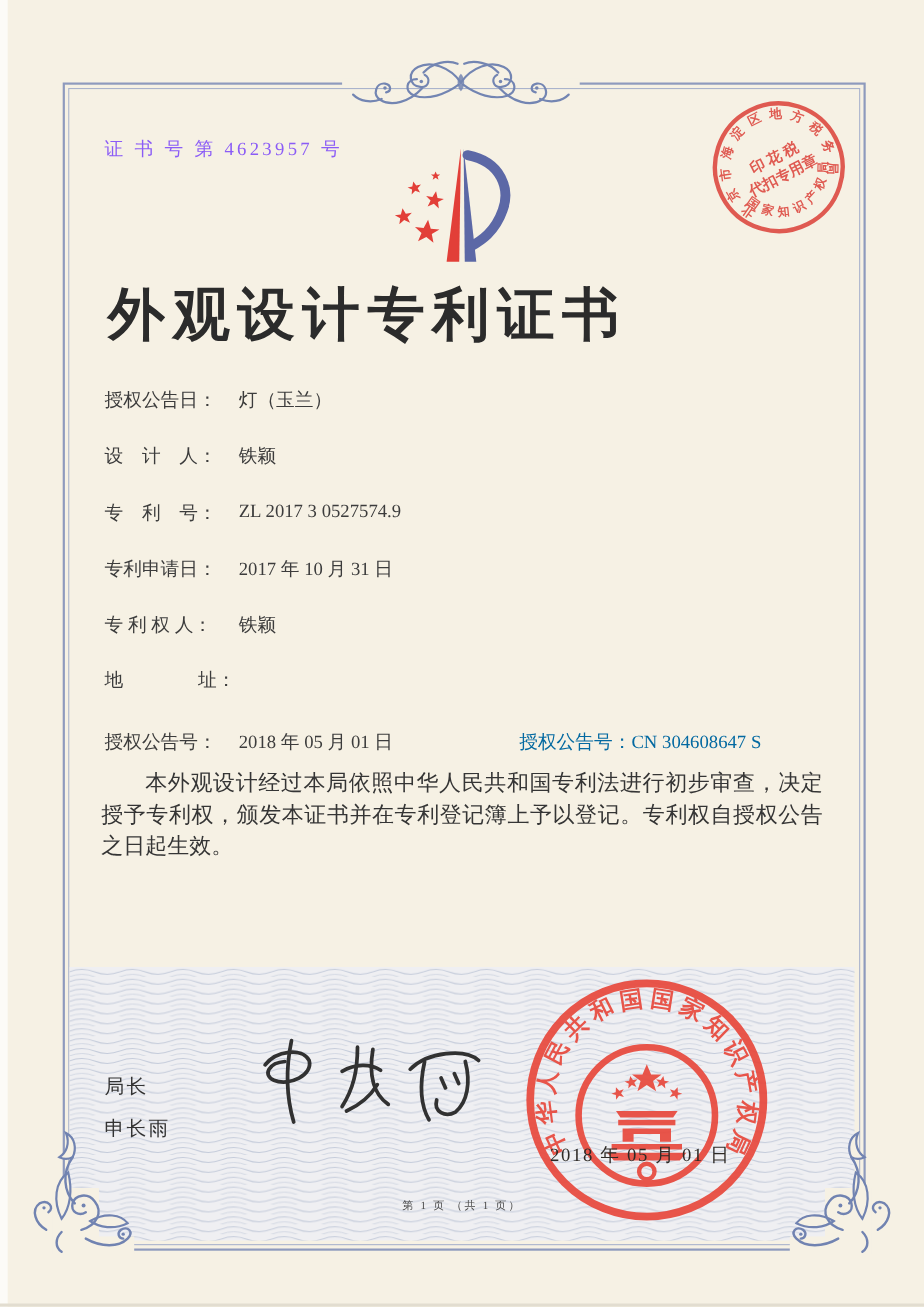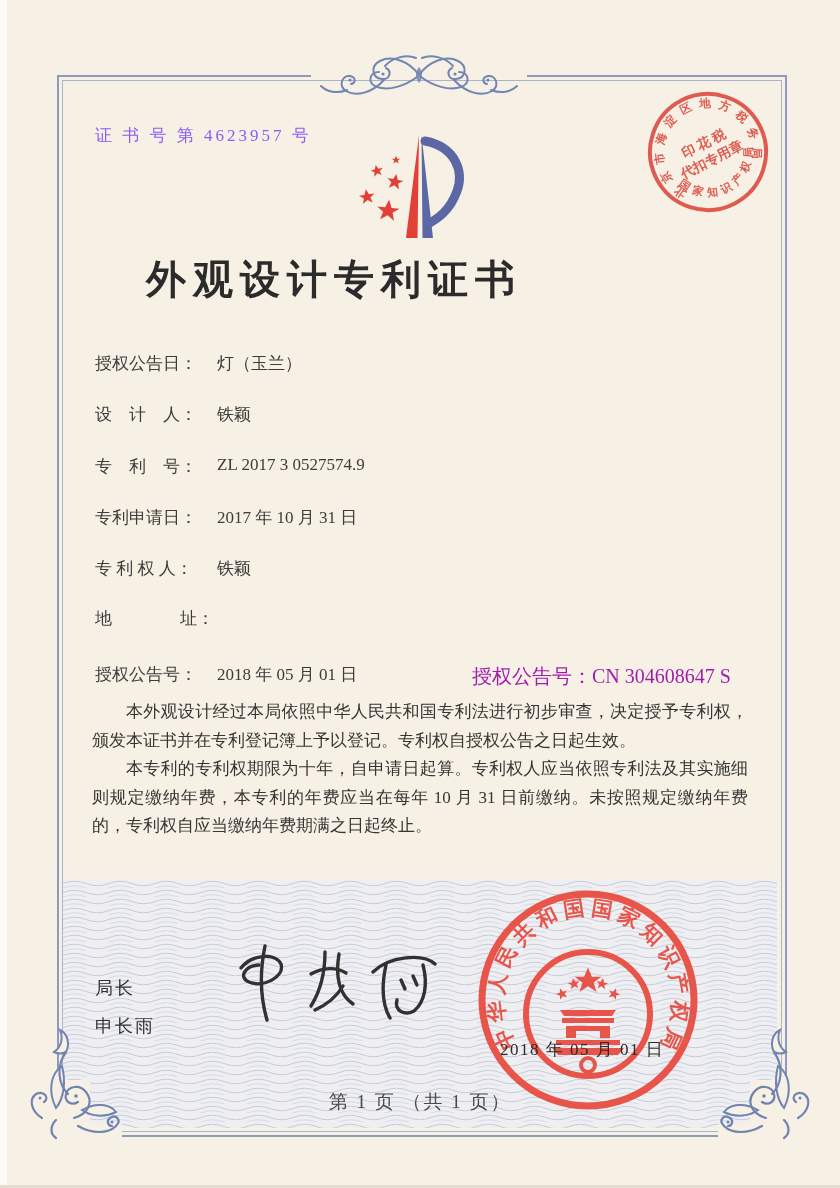--- a/index.html
+++ b/index.html
@@ -22,43 +22,43 @@
   .orn-top{left:289px;top:44px;width:260px;height:64px;}
   .orn-corner{width:120px;height:130px;top:1022px;}
   .orn-left{left:12px;}
   .orn-right{left:708px;transform:scaleX(-1);}
 
   .cert-no{position:absolute;left:95px;top:124px;font-size:17px;letter-spacing:3px;color:#8b5cf6;}
 
   .logo{position:absolute;left:310px;top:130px;width:220px;height:118px;}
 
   .title{position:absolute;left:0;top:252px;width:668px;text-align:center;
-    font-size:40px;font-weight:bold;letter-spacing:7px;color:#2b2b2b;}
+    font-size:52px;font-weight:bold;letter-spacing:7px;color:#2b2b2b;}
 
   .field-row{position:absolute;left:95px;font-size:17px;display:flex;color:#3c3c3c;}
   .field-label{display:inline-block;width:122px;flex:0 0 auto;}
   .field-value{display:inline-block;}
   .addr-value{width:486px;line-height:27px;}
 
-  .grant-right{position:absolute;left:472px;font-size:20px;color:#a21caf;}
-
-  .body-text{position:absolute;left:92px;top:698px;width:656px;font-size:17px;
+  .grant-right{position:absolute;left:472px;font-size:17px;color:#0369a1;}
+
+  .body-text{position:absolute;left:92px;top:698px;width:656px;font-size:20px;
     line-height:28.5px;text-align:justify;color:#353535;}
   .body-text p{margin:0;text-indent:2em;}
 
   .signer{position:absolute;left:95px;font-size:18px;letter-spacing:2px;color:#333;}
   .signature{position:absolute;left:225px;top:932px;width:230px;height:115px;}
 
   .seal{position:absolute;}
   .seal-office{left:470px;top:882px;width:236px;height:236px;opacity:.92;}
   .seal-tax{left:631px;top:75px;width:154px;height:154px;opacity:.9;}
   .seal-date{position:absolute;left:500px;top:1038px;font-size:17px;letter-spacing:1.5px;color:#2e2a26;z-index:5;}
 
   .footer{position:absolute;left:57px;top:1089px;width:726px;text-align:center;
-    font-size:19px;letter-spacing:2px;color:#4a4a4a;}
+    font-size:10px;letter-spacing:2px;color:#4a4a4a;}
 </style>
 </head>
 <body>
 
 <div class="scan-edge"></div>
 <div class="scan-bottom"></div>
 
 <div class="frame">
   <div class="frame-inner"></div>
 
@@ -192,21 +192,20 @@
 <div class="field-row" style="top:663px">
   <span class="field-label">授权公告号：</span>
   <span class="field-value">2018 年 05 月 01 日</span>
 </div>
 <div class="grant-right" style="top:663px">
   <span>授权公告号：</span><span>CN 304608647 S</span>
 </div>
 
 <div class="body-text">
   <p>本外观设计经过本局依照中华人民共和国专利法进行初步审查，决定授予专利权，颁发本证书并在专利登记簿上予以登记。专利权自授权公告之日起生效。</p>
-  <p>本专利的专利权期限为十年，自申请日起算。专利权人应当依照专利法及其实施细则规定缴纳年费，本专利的年费应当在每年 10 月 31 日前缴纳。未按照规定缴纳年费的，专利权自应当缴纳年费期满之日起终止。</p>
 </div>
 
 <div class="signer" style="top:976px">局长</div>
 <div class="signer" style="top:1014px">申长雨</div>
 
 <svg class="signature" viewBox="0 0 230 115">
   <g stroke="#222" stroke-width="3.4" fill="none" stroke-linecap="round" stroke-linejoin="round" opacity="0.92">
     <path d="M40 14 C35 38 35 64 42 88"></path>
     <path d="M16 36 C26 23 50 20 56 32 C60 45 38 56 24 50 C13 45 20 34 34 33"></path>
     <path d="M100 20 C100 42 96 58 86 74"></path>

